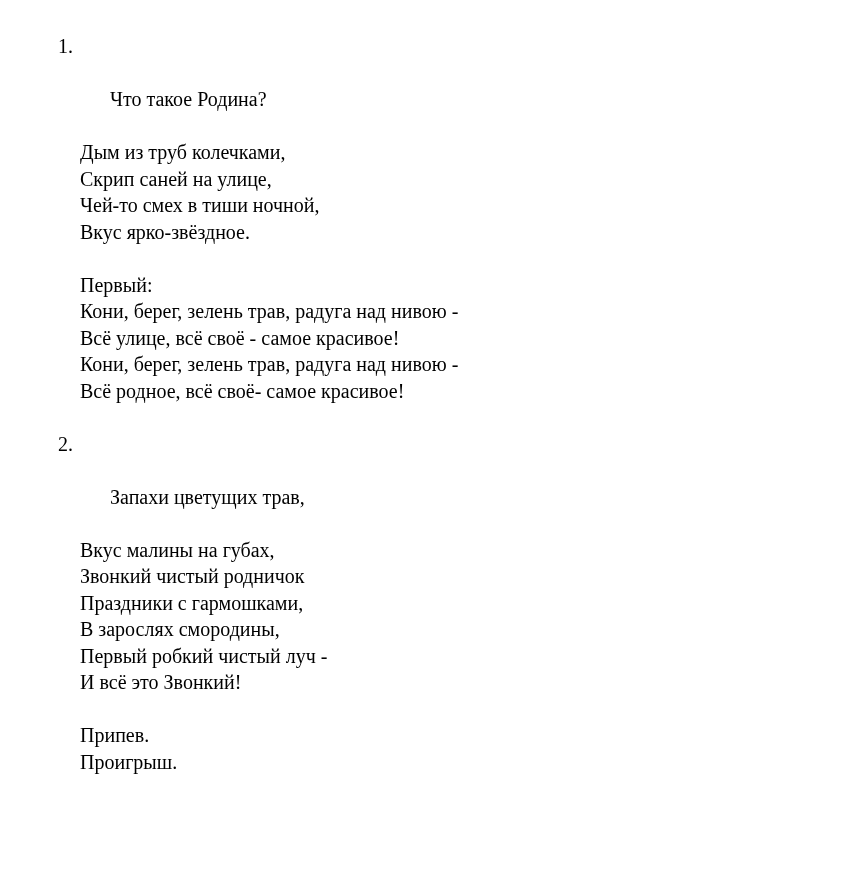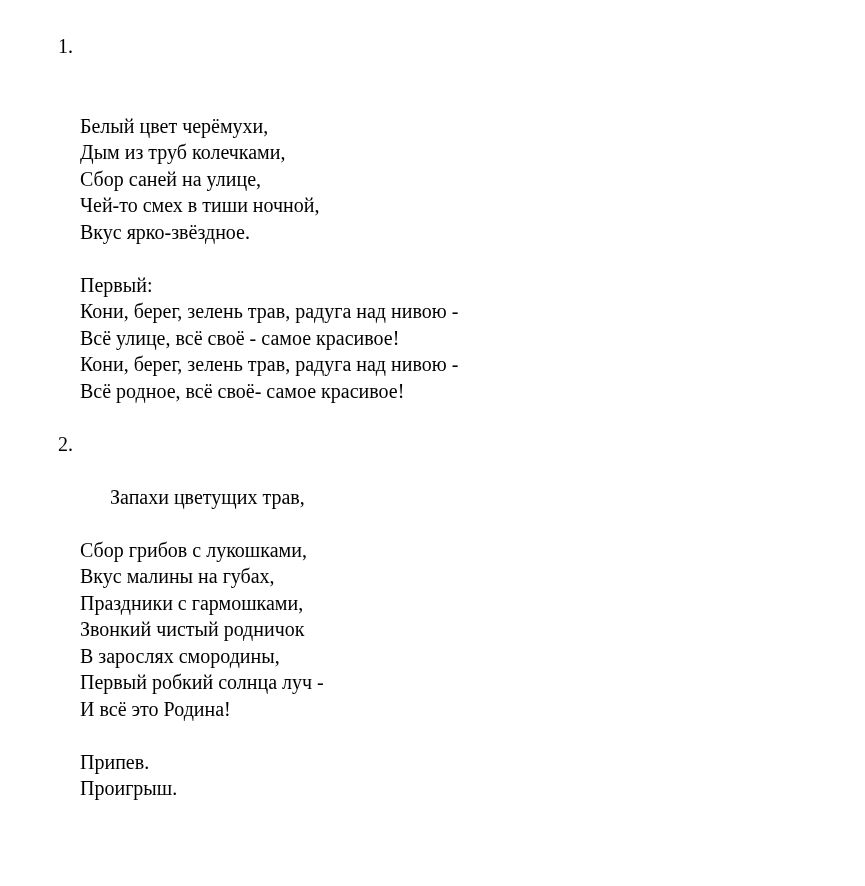--- a/index.html
+++ b/index.html
@@ -40,48 +40,47 @@
   }
 </style>
 </head>
 <body>
 
 <div class="page">
 
   <section class="block">
     <div class="line">
       <span class="marker">1.</span>
+      <span class="text">Что такое Родина?</span>
     </div>
-    <div class="line">Белый цвет черёмухи,</div>
     <div class="line">Дым из труб колечками,</div>
-    <div class="line">Сбор саней на улице,</div>
+    <div class="line">Скрип саней на улице,</div>
     <div class="line">Чей-то смех в тиши ночной,</div>
     <div class="line">Вкус ярко-звёздное.</div>
   </section>
 
   <section class="block">
     <div class="line">Первый:</div>
     <div class="line">Кони, берег, зелень трав, радуга над нивою -</div>
     <div class="line">Всё улице, всё своё - самое красивое!</div>
     <div class="line">Кони, берег, зелень трав, радуга над нивою -</div>
     <div class="line">Всё родное, всё своё- самое красивое!</div>
   </section>
 
   <section class="block">
     <div class="line">
       <span class="marker">2.</span>
       <span class="text">Запахи цветущих трав,</span>
     </div>
-    <div class="line">Сбор грибов с лукошками,</div>
     <div class="line">Вкус малины на губах,</div>
+    <div class="line">Звонкий чистый родничок</div>
     <div class="line">Праздники с гармошками,</div>
-    <div class="line">Звонкий чистый родничок</div>
     <div class="line">В зарослях смородины,</div>
-    <div class="line">Первый робкий солнца луч -</div>
-    <div class="line">И всё это Родина!</div>
+    <div class="line">Первый робкий чистый луч -</div>
+    <div class="line">И всё это Звонкий!</div>
   </section>
 
   <section class="block">
     <div class="line">Припев.</div>
     <div class="line">Проигрыш.</div>
   </section>
 
 </div>
 
 </body></html>

